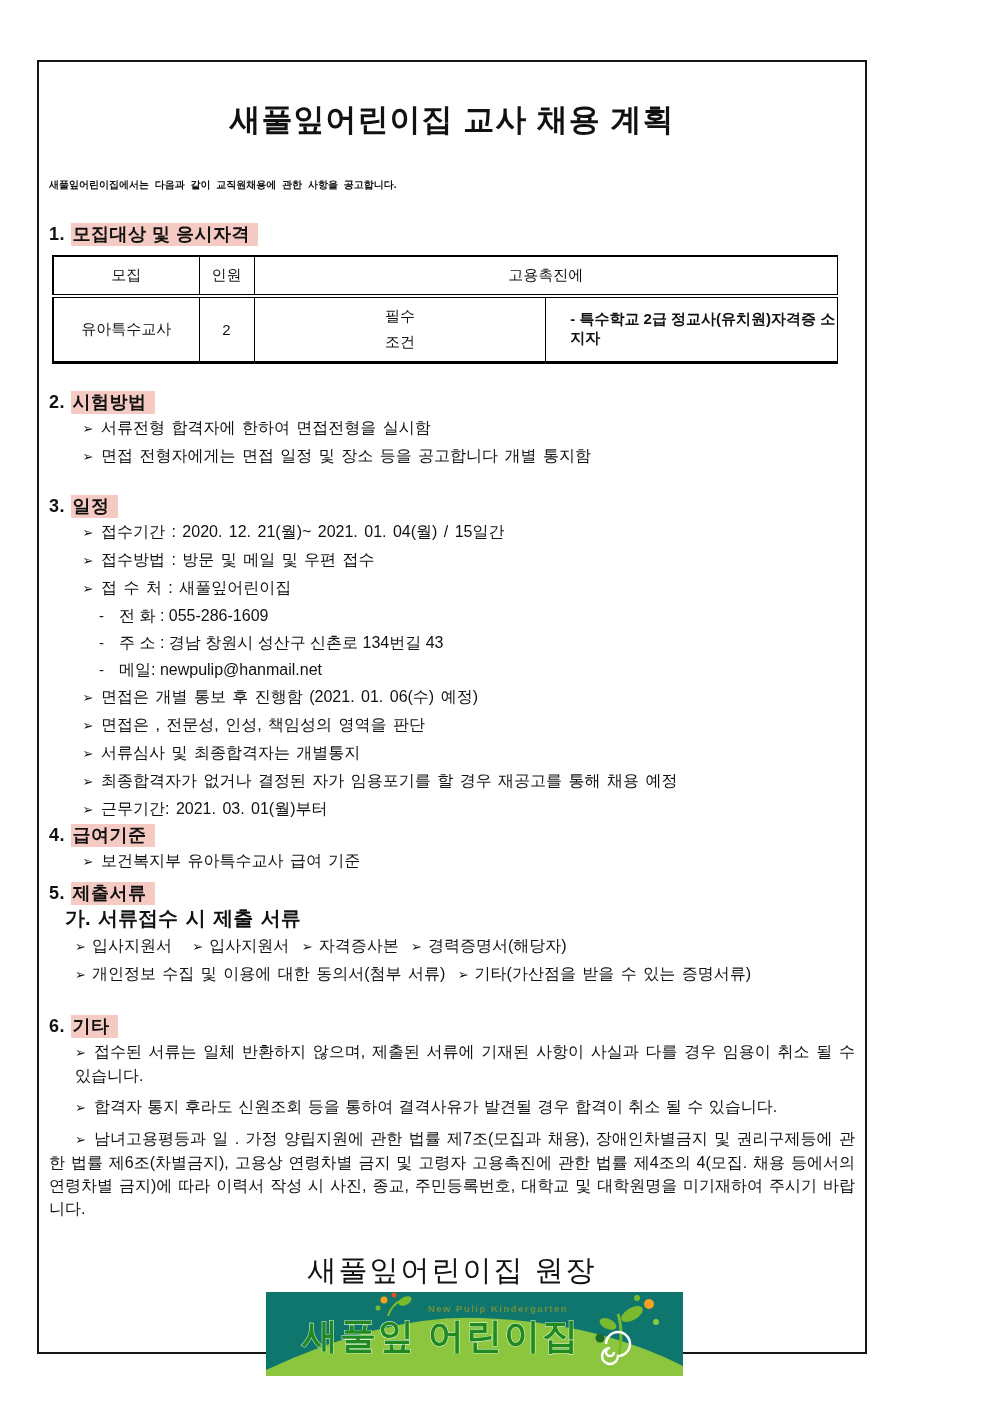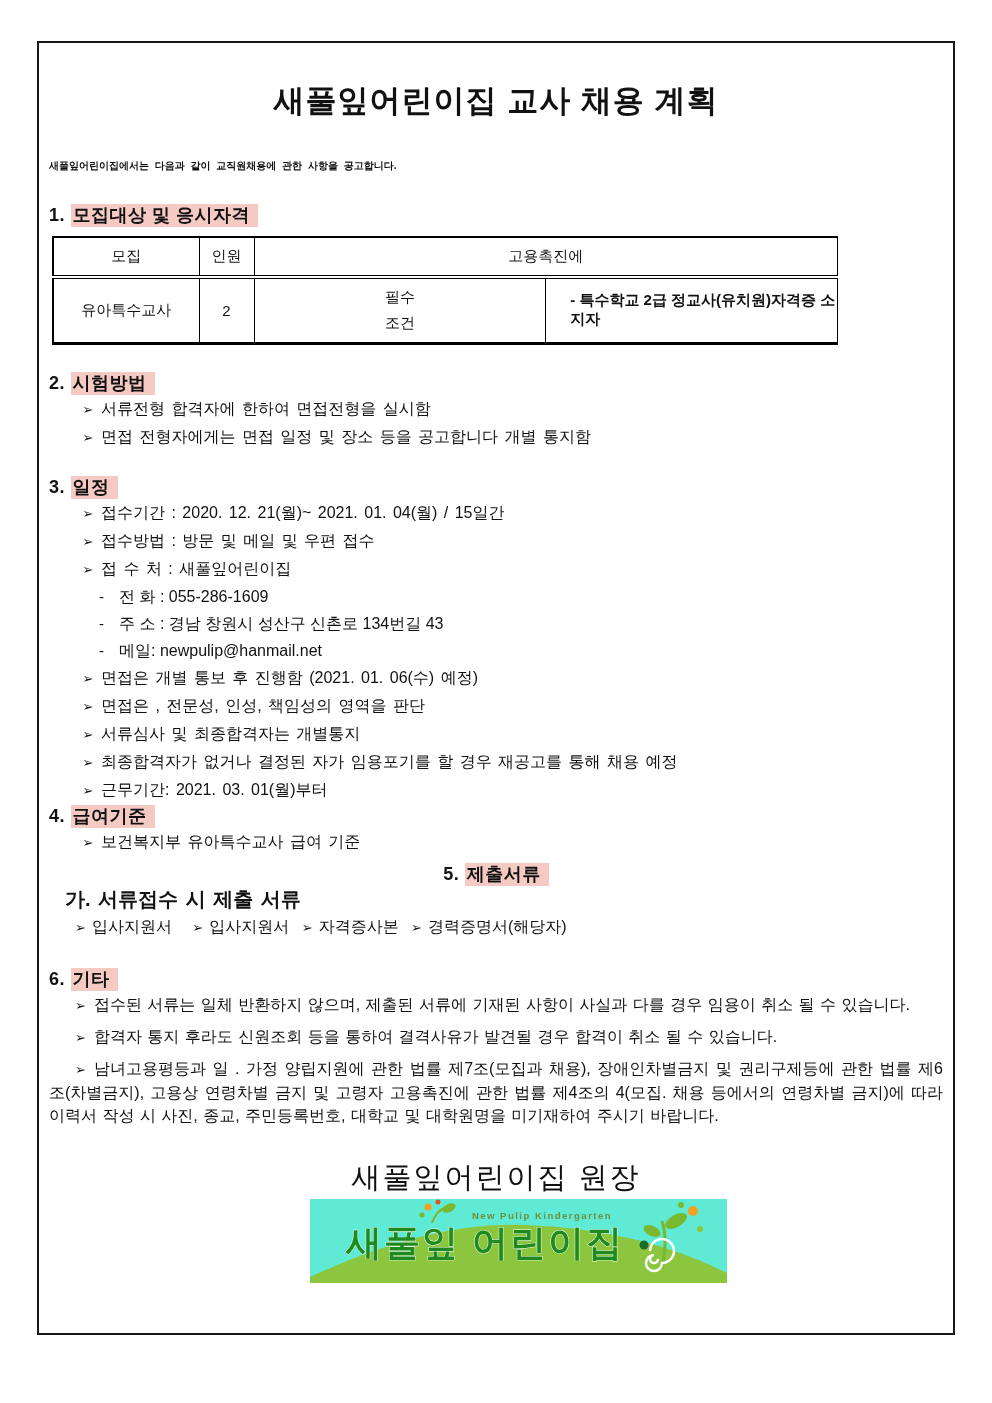--- a/index.html
+++ b/index.html
@@ -3,38 +3,38 @@
 <meta charset="utf-8">
 <style>
   * { margin:0; padding:0; box-sizing:border-box; }
   html,body { background:#ffffff; }
   body {
     width:992px; height:1403px; position:relative;
     font-family:"Liberation Sans","DejaVu Sans",sans-serif;
     color:#111; overflow:hidden;
   }
   .frame {
-    position:absolute; left:37px; top:41px; width:918px; height:1294px;
+    position:absolute; left:37px; top:60px; width:830px; height:1294px;
     border:2px solid #161616; background:#fff; padding:0 10px;
   }
   .doc-title {
     margin-top:38px; text-align:center;
     font-size:31px; font-weight:bold; letter-spacing:1px; line-height:40px;
   }
   .intro {
     margin-top:34px; font-size:10px; font-weight:bold; word-spacing:3px; line-height:22px;
   }
   .sec-head {
     font-size:18px; font-weight:bold; line-height:24px; letter-spacing:0.5px;
   }
   .sec-head .hl {
     background:#f4cac2; padding:1px 8px 2px 2px;
   }
   .mt26 { margin-top:26px; } .mt24 { margin-top:24px; }
-  .mt6 { margin-top:6px;text-align:center; } .mt0 { margin-top:0; }
+  .mt6 { margin-top:6px; } .mt0 { margin-top:0; }
 
   table.recruit {
     border-collapse:collapse; table-layout:fixed;
     width:786px; margin:9px 0 15px 3px;
     font-size:15px; text-align:center;
   }
   table.recruit tr.head th {
     font-weight:normal; height:40px;
     border-bottom:4px double #000;
   }
@@ -59,21 +59,21 @@
   .inline-row .marker { font-size:13px; padding:0 6px 0 0; }
   .inline-row .gap { display:inline-block; width:14px; }
 
   .para { font-size:16px; line-height:23px; margin-top:2px; text-align:justify; word-spacing:1px; }
   .para .marker { font-size:13px; padding-right:8px; }
 
   .signature { margin-top:32px; text-align:center; font-size:29px; letter-spacing:2px; line-height:36px; }
 
   .logo-wrap { margin-top:4px; text-align:center; }
   .logo { display:inline-block; position:relative; width:417px; height:84px;
-          background:#5eead4; transform:translateX(22px); }
+          background:#0f766e; transform:translateX(22px); }
   .logo svg { display:block; }
 </style>
 </head>
 <body>
 
 <div class="frame">
 
   <div class="doc-title">새풀잎어린이집 교사 채용 계획</div>
 
   <div class="intro">새풀잎어린이집에서는 다음과 같이 교직원채용에 관한 사항을 공고합니다.</div>
@@ -162,20 +162,24 @@
     </div>
 
   <div class="sec-head mt6"><span>5.</span> <span class="hl">제출서류</span></div>
   <div class="subhead">가. 서류접수 시 제출 서류</div>
   <div class="inline-row">
     <span class="marker">➢</span><span>입사지원서</span><span class="gap"></span>
     <span class="marker">➢</span><span>입사지원서</span>
     <span class="marker" style="padding-left:6px;">➢</span><span>자격증사본</span>
     <span class="marker" style="padding-left:6px;">➢</span><span>경력증명서(해당자)</span>
   </div>
+  <div class="inline-row">
+    <span class="marker">➢</span><span>개인정보 수집 및 이용에 대한 동의서(첨부 서류)</span>
+    <span class="marker" style="padding-left:6px;">➢</span><span>기타(가산점을 받을 수 있는 증명서류)</span>
+  </div>
 
   <div class="sec-head mt26"><span>6.</span> <span class="hl">기타</span></div>
   <div class="para indent1"><span class="marker">➢</span><span>접수된 서류는 일체 반환하지 않으며, 제출된 서류에 기재된 사항이 사실과 다를 경우 임용이 취소 될 수 있습니다.</span></div>
   <div class="para indent1" style="margin-top:8px;"><span class="marker">➢</span><span>합격자 통지 후라도 신원조회 등을 통하여 결격사유가 발견될 경우 합격이 취소 될 수 있습니다.</span></div>
   <div class="para" style="margin-top:8px; padding-left:0;"><span class="marker" style="padding-left:26px;">➢</span><span>남녀고용평등과 일 . 가정 양립지원에 관한 법률 제7조(모집과 채용), 장애인차별금지 및 권리구제등에 관한 법률 제6조(차별금지), 고용상 연령차별 금지 및 고령자 고용촉진에 관한 법률 제4조의 4(모집. 채용 등에서의 연령차별 금지)에 따라 이력서 작성 시 사진, 종교, 주민등록번호, 대학교 및 대학원명을 미기재하여 주시기 바랍니다.</span></div>
 
   <div class="signature">새풀잎어린이집 원장</div>
 
   <div class="logo-wrap">
     <div class="logo">

